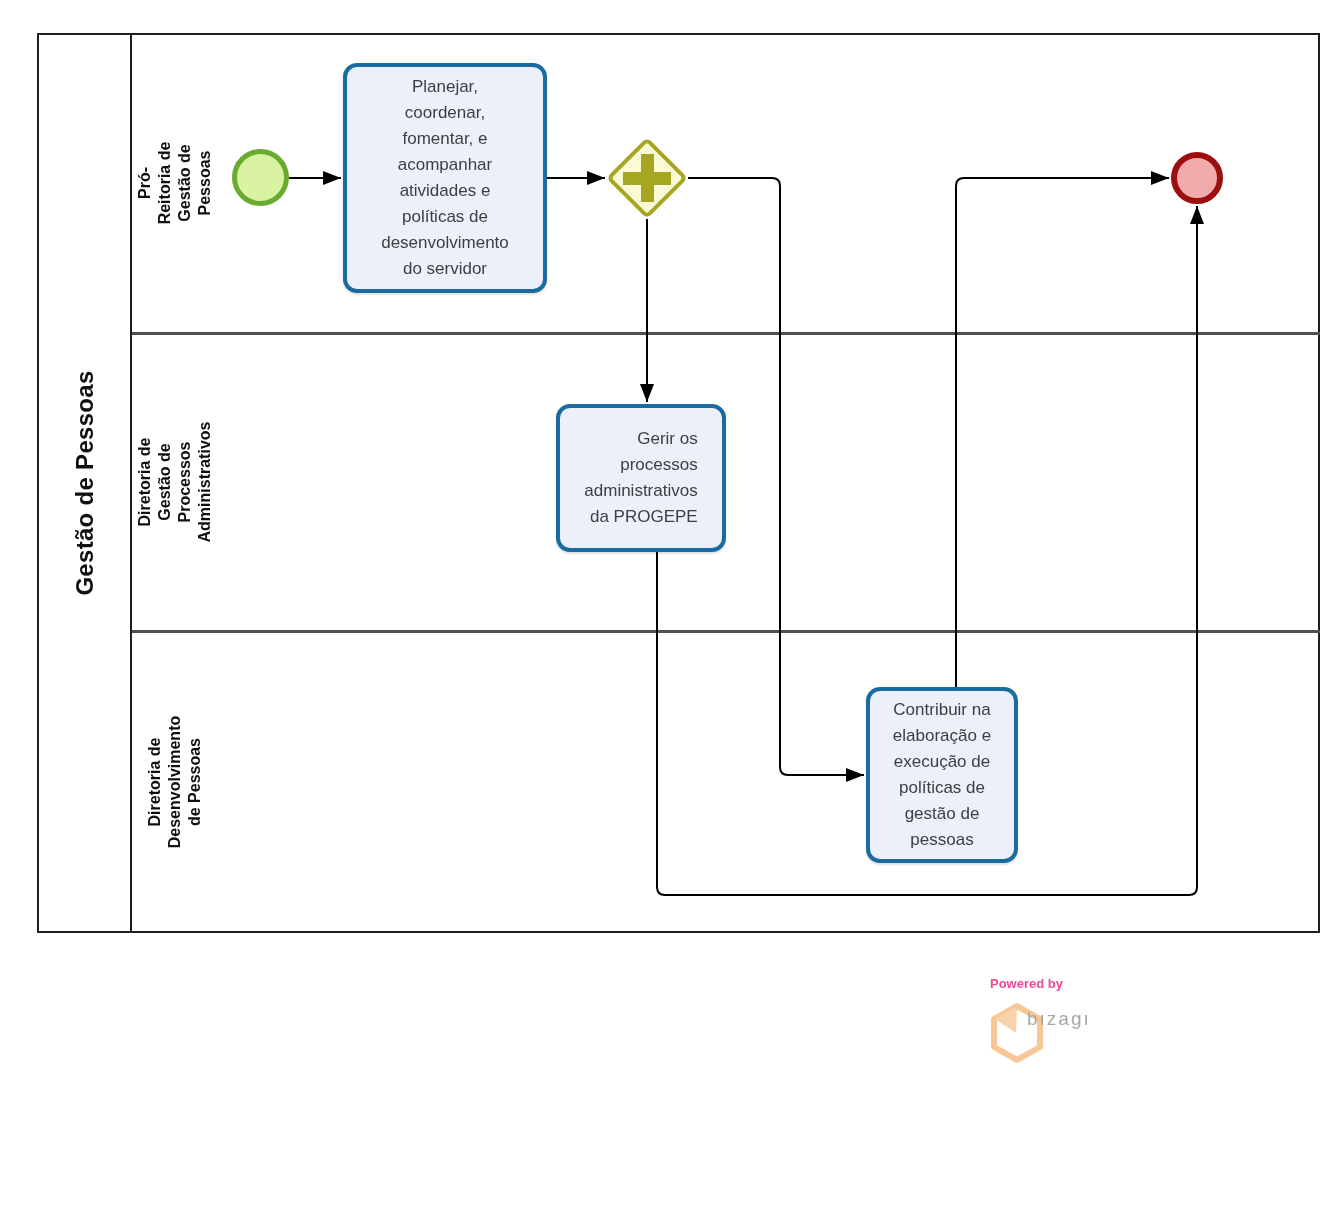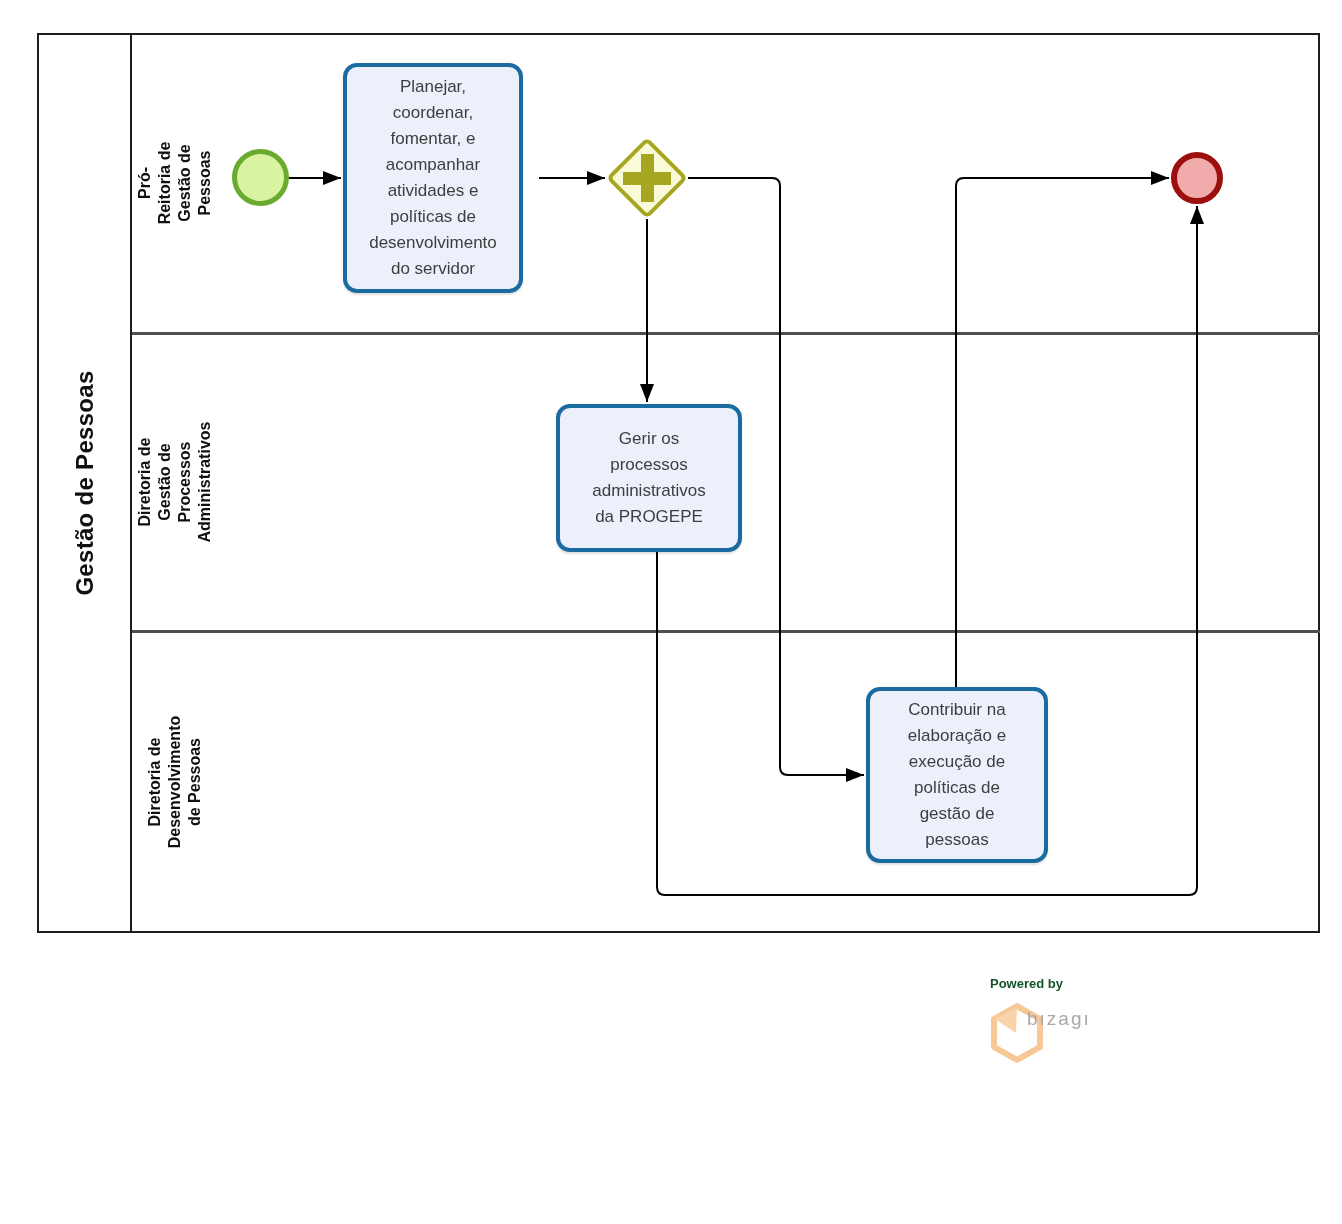--- a/index.html
+++ b/index.html
@@ -38,30 +38,30 @@
   
   .node{position:absolute;box-sizing:border-box;}
   .start-event{left:232px;top:149px;width:57px;height:57px;border-radius:50%;
     background:var(--start-fill);border:5px solid var(--start-border);}
   .end-event{left:1171px;top:152px;width:52px;height:52px;border-radius:50%;
     background:var(--end-fill);border:6px solid var(--end-border);}
   .task{background:var(--task-fill);border:4px solid var(--task-border);border-radius:14px;
     display:flex;align-items:center;justify-content:center;text-align:center;
     color:var(--text-dark);font-size:17px;line-height:26px;white-space:pre-line;
     box-shadow:0 2px 2px rgba(0,0,0,0.12);}
-  .task1{left:343px;top:63px;width:180px;height:230px;}
-  .task2{left:556px;top:404px;width:186px;height:148px;}
-  .task3{left:866px;top:687px;width:182px;height:176px;}
+  .task1{left:343px;top:63px;width:204px;height:230px;}
+  .task2{left:556px;top:404px;width:170px;height:148px;text-align:right;}
+  .task3{left:866px;top:687px;width:152px;height:176px;}
   .gateway{left:618px;top:149px;width:58px;height:58px;transform:rotate(45deg);
     background:var(--gateway-fill);border:4px solid var(--gateway-border);border-radius:6px;}
   .gw-bar{position:absolute;background:var(--gateway-border);}
   .gw-bar-h{left:623px;top:172px;width:48px;height:13px;}
   .gw-bar-v{left:641px;top:154px;width:13px;height:48px;}
   
-  .powered-by{position:absolute;left:990px;top:976px;font-size:13px;font-weight:bold;color:#14532d;}
+  .powered-by{position:absolute;left:990px;top:976px;font-size:13px;font-weight:bold;color:#ec4899;}
   .brand-hex{position:absolute;left:990px;top:1002px;}
   .brand-name{position:absolute;left:1027px;top:1008px;font-size:19px;color:var(--brand-gray);letter-spacing:2px;}
   .brand-product{position:absolute;left:1058px;top:1022px;font-size:40px;color:var(--brand-orange);letter-spacing:1px;}
 </style>
 </head>
 <body>
 
 <div class="canvas">
 
   <div class="pool-rect"></div>

